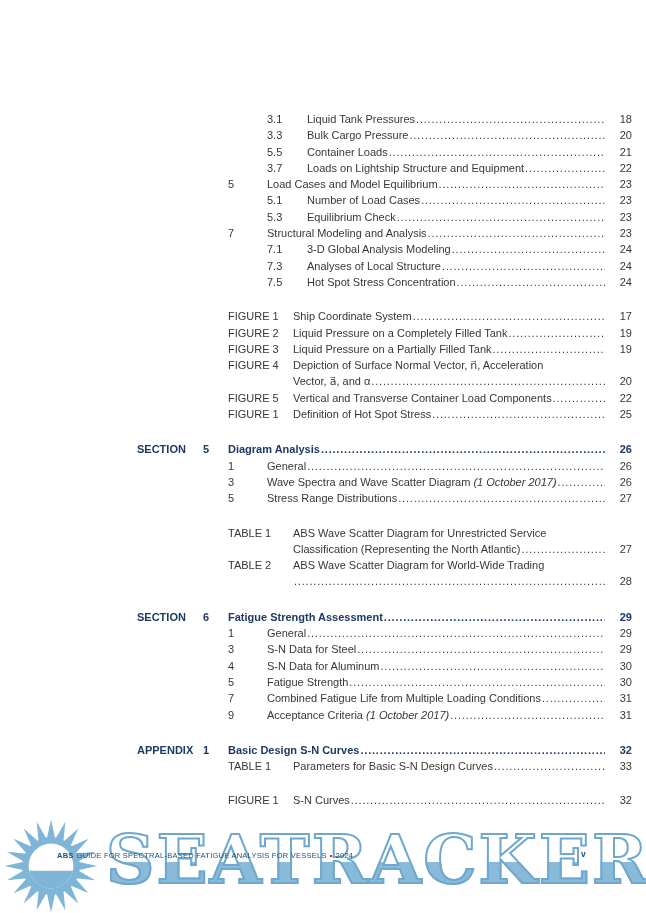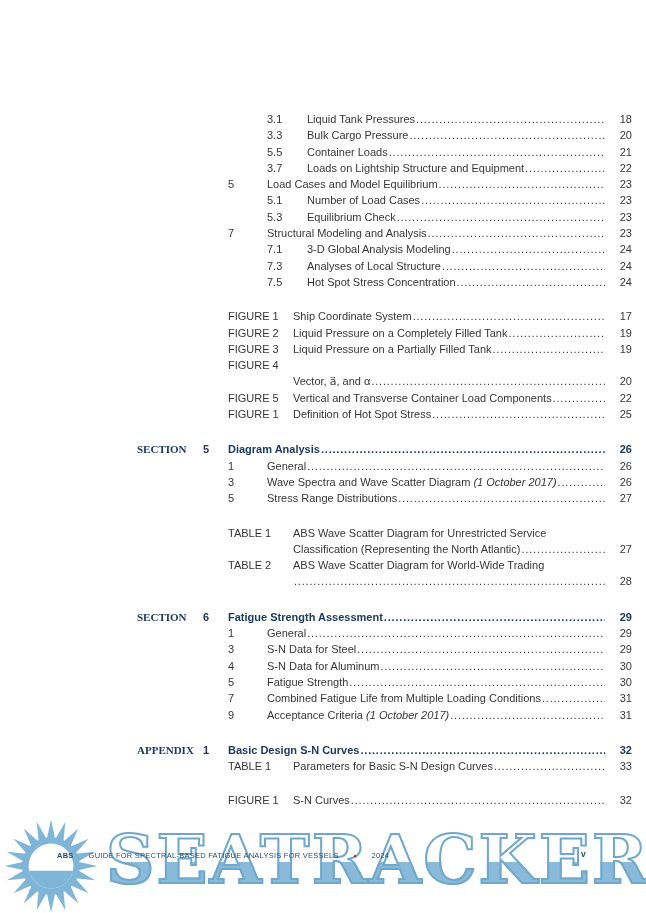--- a/index.html
+++ b/index.html
@@ -22,21 +22,21 @@
   }
   
   .toc{
     position:absolute;
     left:137px;top:111px;
     width:495px;
     font-size:11px;
     line-height:16.3px;
   }
   .row{display:flex;align-items:baseline;white-space:nowrap;}
-  .row .sec-label{width:66px;flex:0 0 66px;font-weight:bold;color:var(--navy);font-family:Liberation Serif, serif;}
+  .row .sec-label{width:66px;flex:0 0 66px;font-weight:bold;color:var(--navy);}
   .row .sec-num{width:25px;flex:0 0 25px;font-weight:bold;color:var(--navy);}
   .row.heading .title{font-weight:bold;color:var(--navy);}
   .row.heading .dots,.row.heading .pg{font-weight:bold;color:var(--navy);}
   .indent1{width:91px;flex:0 0 91px;}
   .num1{width:39px;flex:0 0 39px;}
   .num2{width:40px;flex:0 0 40px;}
   .indent2{width:130px;flex:0 0 130px;}
   .exlabel{width:65px;flex:0 0 65px;}
   .title{flex:0 0 auto;}
   .title .it{font-style:italic;}
@@ -57,21 +57,21 @@
   
   .footer{
     position:absolute;
     left:57px;top:851px;
     z-index:10;
     font-size:7.5px;
     letter-spacing:0.25px;
     color:var(--footer-navy);
     display:flex;
     align-items:baseline;
-    gap:15px;
+    gap:3px;
     white-space:nowrap;
   }
   .footer .brand{font-weight:bold;}
   .footer .bullet{color:var(--red);font-weight:bold;}
   .footer-pg{
     position:absolute;
     left:581px;top:849px;
     z-index:10;
     font-size:8.5px;
     font-weight:bold;
@@ -203,20 +203,21 @@
       <div class="row">
         <span class="indent1"></span>
         <span class="exlabel">FIGURE 3</span>
         <span class="title">Liquid Pressure on a Partially Filled Tank</span>
         <span class="dots"></span>
         <span class="pg">19</span>
       </div>
       <div class="row">
         <span class="indent1"></span>
         <span class="exlabel">FIGURE 4</span>
+        <span class="title">Depiction of Surface Normal Vector, n⃗, Acceleration</span>
       </div>
       <div class="row">
         <span class="indent1"></span>
         <span class="exlabel"></span>
         <span class="title">Vector, a⃗, and α</span>
         <span class="dots"></span>
         <span class="pg">20</span>
       </div>
       <div class="row">
         <span class="indent1"></span>

